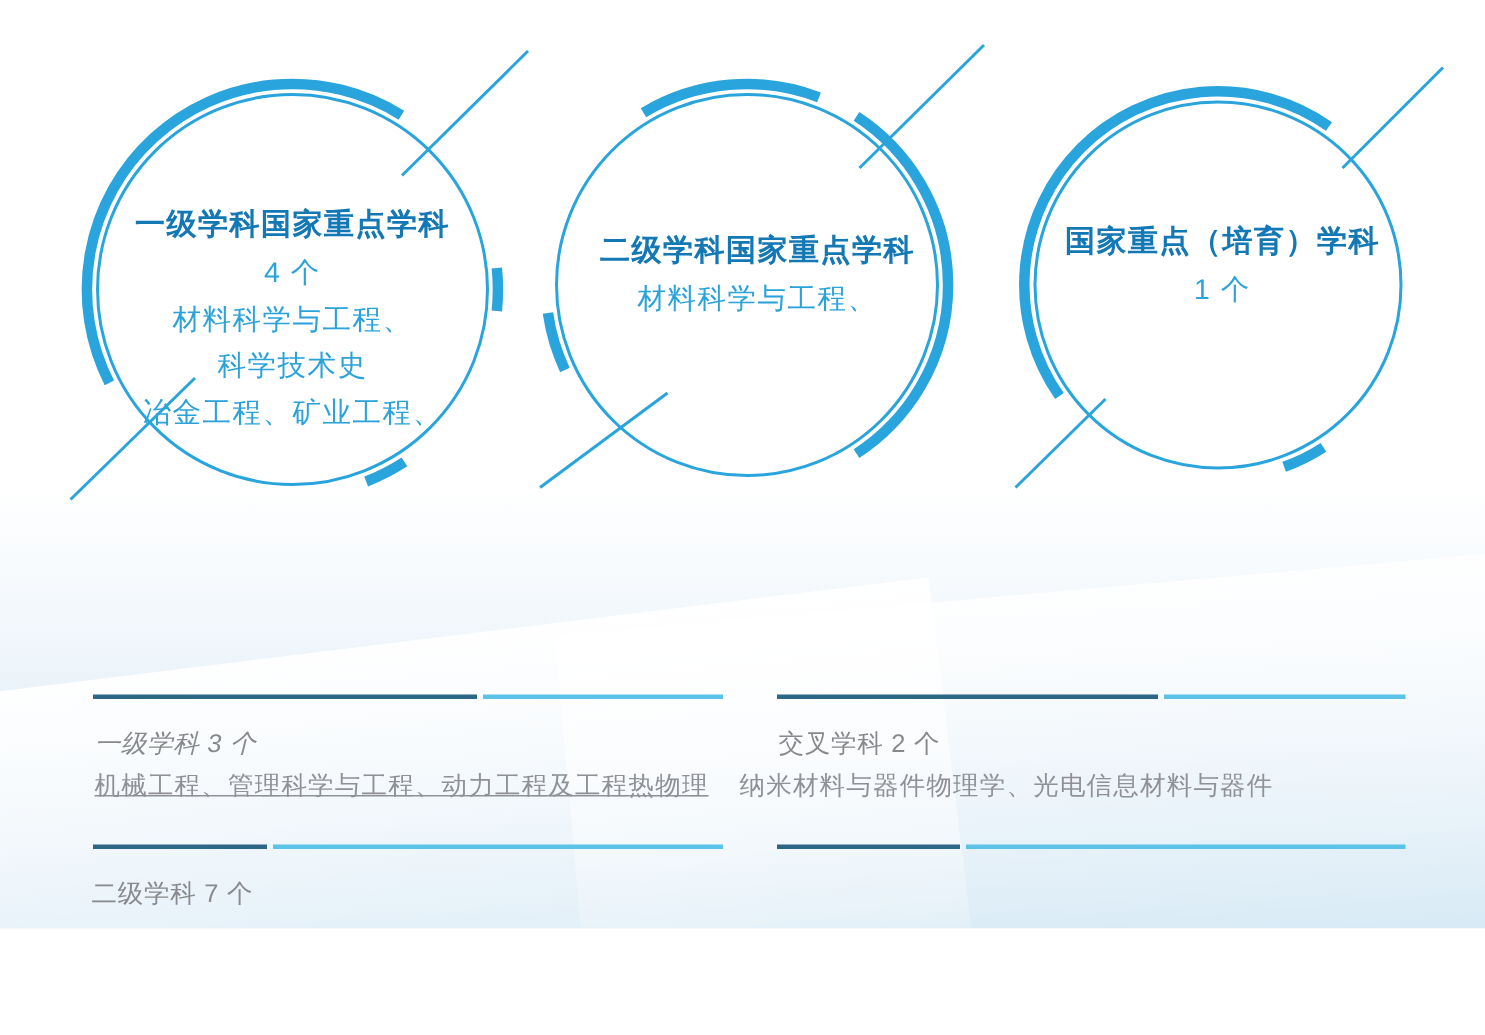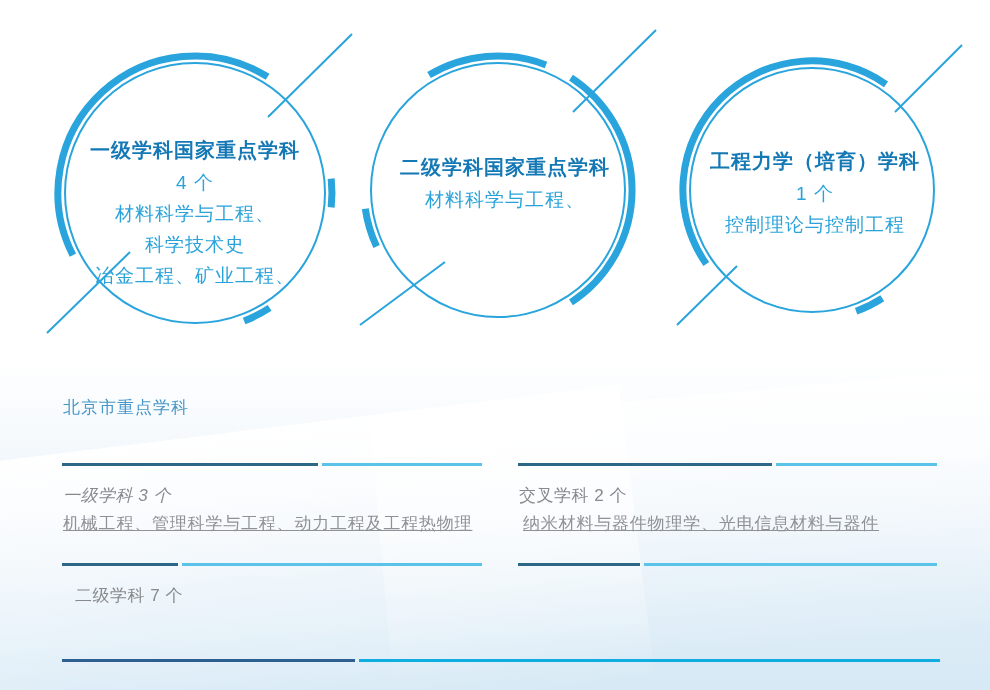--- a/index.html
+++ b/index.html
@@ -2,21 +2,21 @@
 <html><head>
 <meta charset="utf-8">
 <style>
   * { margin: 0; padding: 0; box-sizing: border-box; }
   html, body { background: #fff; }
   body { font-family: "Liberation Sans", "DejaVu Sans", sans-serif; }
 
   .stage {
     position: relative;
     width: 990px;
-    height: 690px;
+    height: 619px;
     overflow: hidden;
     background: linear-gradient(180deg, #ffffff 0%, #ffffff 52%, #f3f8fc 66%, #e3eff8 82%, #d6e9f5 100%);
   }
 
   
   .streak {
     position: absolute;
     pointer-events: none;
   }
   .streak-1 {
@@ -136,57 +136,55 @@
 
   <div class="circle-block" style="left:650px; top:25px;">
     <svg class="circle-svg" width="330" height="335" viewBox="0 0 330 335">
       <circle cx="162" cy="165" r="122" fill="none" stroke="#29a4dc" stroke-width="2"></circle>
       <path d="M 236 59.3 A 129 129 0 0 0 56.3 239" fill="none" stroke="#29a4dc" stroke-width="7"></path>
       <path d="M 206.1 286.2 A 129 129 0 0 0 232.3 273.2" fill="none" stroke="#29a4dc" stroke-width="7"></path>
       <line x1="245" y1="87" x2="312" y2="20" stroke="#29a4dc" stroke-width="2"></line>
       <line x1="27" y1="300" x2="87" y2="241" stroke="#29a4dc" stroke-width="2"></line>
     </svg>
     <div class="circle-text" style="top:121px;">
-      <div class="c-title">工程力学（培育）学科</div>
+      <div class="c-title">国家重点（培育）学科</div>
       <div class="c-count">1 个</div>
-      <div class="c-line">控制理论与控制工程</div>
     </div>
   </div>
 
-  <h2 class="bj-heading">北京市重点学科</h2>
 
   <div class="divider" style="left:62px; top:463px;">
     <div class="seg seg-dark" style="width:256px;"></div>
     <div class="seg seg-gap" style="width:4px;"></div>
     <div class="seg seg-light" style="width:160px;"></div>
   </div>
   <div class="divider" style="left:518px; top:463px;">
     <div class="seg seg-dark" style="width:254px;"></div>
     <div class="seg seg-gap" style="width:4px;"></div>
     <div class="seg seg-light" style="width:161px;"></div>
   </div>
 
   <div class="bj-label" style="left:63px; top:484px;font-style:italic;">一级学科 3 个</div>
   <div class="bj-items" style="left:63px; top:512px;text-decoration:underline;">机械工程、管理科学与工程、动力工程及工程热物理</div>
 
   <div class="bj-label" style="left:519px; top:484px;">交叉学科 2 个</div>
-  <div class="bj-items" style="left:523px; top:512px;text-decoration:underline;">纳米材料与器件物理学、光电信息材料与器件</div>
+  <div class="bj-items" style="left:493px; top:512px;">纳米材料与器件物理学、光电信息材料与器件</div>
 
   <div class="divider" style="left:62px; top:563px;">
     <div class="seg seg-dark" style="width:116px;"></div>
     <div class="seg seg-gap" style="width:4px;"></div>
     <div class="seg seg-light" style="width:300px;"></div>
   </div>
   <div class="divider" style="left:518px; top:563px;">
     <div class="seg seg-dark" style="width:122px;"></div>
     <div class="seg seg-gap" style="width:4px;"></div>
     <div class="seg seg-light" style="width:293px;"></div>
   </div>
 
-  <div class="bj-label" style="left:75px; top:584px;">二级学科 7 个</div>
+  <div class="bj-label" style="left:61px; top:584px;">二级学科 7 个</div>
 
   <div class="divider" style="left:62px; top:659px;">
     <div class="seg seg-navy" style="width:293px;"></div>
     <div class="seg seg-gap" style="width:4px;"></div>
     <div class="seg seg-cyan" style="width:581px;"></div>
   </div>
 
 </div>
 
 </body></html>

